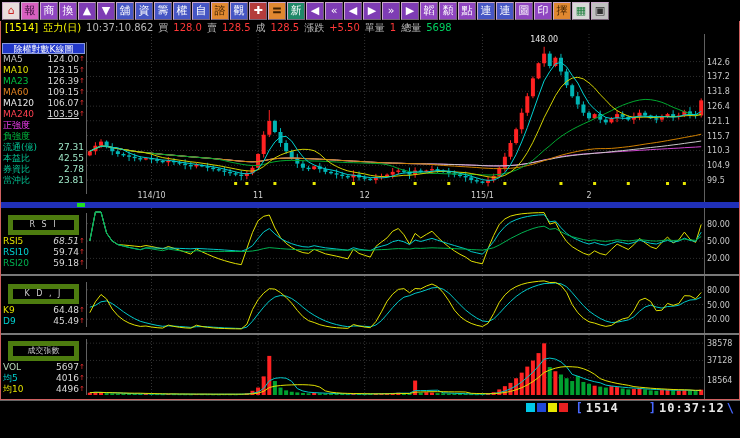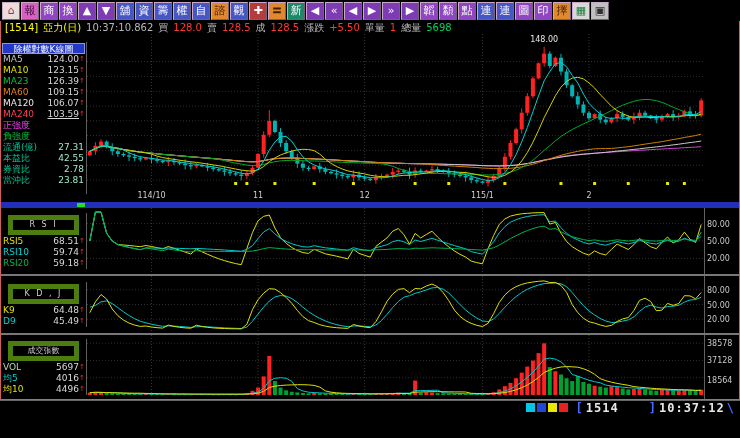--- a/index.html
+++ b/index.html
@@ -426,33 +426,44 @@
             <rect x="360.28636363636366" y="148" width="3" height="3" fill="#e8e800"></rect>
             <rect x="416.3772727272727" y="148" width="3" height="3" fill="#e8e800"></rect>
             <rect x="472.4681818181818" y="148" width="3" height="3" fill="#e8e800"></rect>
             <rect x="506.1227272727273" y="148" width="3" height="3" fill="#e8e800"></rect>
             <rect x="539.7772727272727" y="148" width="3" height="3" fill="#e8e800"></rect>
             <rect x="579.040909090909" y="148" width="3" height="3" fill="#e8e800"></rect>
             <rect x="595.8681818181818" y="148" width="3" height="3" fill="#e8e800"></rect>
             <text x="457.1409090909091" y="8" fill="#e8e8e8" font-size="8" text-anchor="middle">148.00</text>
           </svg>
       </div>
+      <div class="axis" id="main-axis" style="height:168px;">
+          <div style="top: 24px;">142.6</div>
+          <div style="top: 38px;">137.2</div>
+          <div style="top: 53px;">131.8</div>
+          <div style="top: 68px;">126.4</div>
+          <div style="top: 83px;">121.1</div>
+          <div style="top: 98px;">115.7</div>
+          <div style="top: 112px;">110.3</div>
+          <div style="top: 127px;">104.9</div>
+          <div style="top: 142px;">99.5</div>
+        </div>
     </div>
 
     <div class="scrollsep">
       <div class="thumb"></div>
     </div>
 
     <div class="panel">
       <div class="sidebar">
         <div class="hdrbox">R S I</div>
         <div id="rsi-rows">
             <div class="srow">
               <span class="lbl" style="color: rgb(224, 224, 0);">RSI5</span>
-              <span class="val" style="color: rgb(216, 216, 216);">68.51</span>
+              <span class="val" style="color: rgb(216, 216, 216); font-style: italic;">68.51</span>
               <span class="tick">↑</span>
             </div>
             <div class="srow">
               <span class="lbl" style="color: rgb(0, 208, 208);">RSI10</span>
               <span class="val" style="color: rgb(216, 216, 216);">59.74</span>
               <span class="tick">↑</span>
             </div>
             <div class="srow">
               <span class="lbl" style="color: rgb(0, 176, 80);">RSI20</span>
               <span class="val" style="color: rgb(216, 216, 216);">59.18</span>

